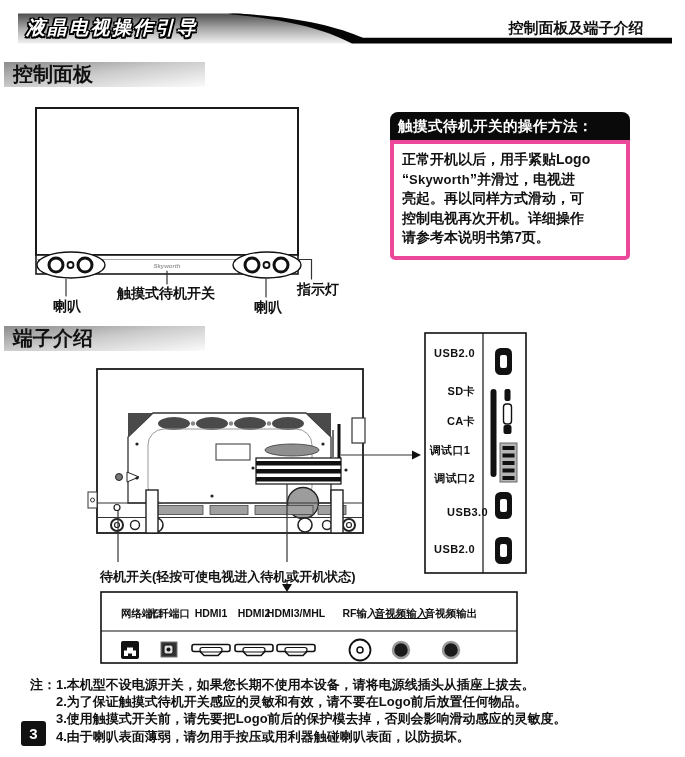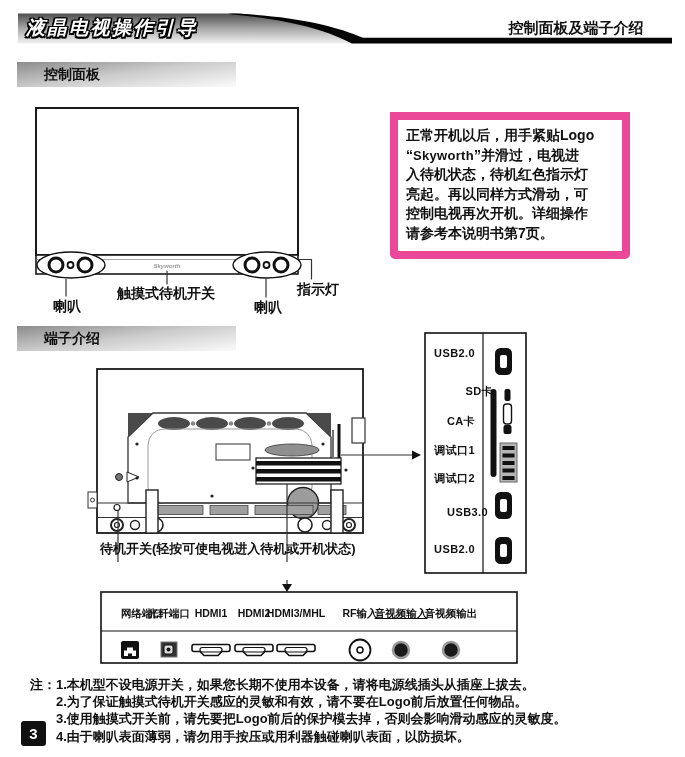--- a/index.html
+++ b/index.html
@@ -18,49 +18,49 @@
     letter-spacing:2.5px;color:#fff;
     text-shadow:-1.5px -1.5px 0 #000,1.5px -1.5px 0 #000,-1.5px 1.5px 0 #000,
                  1.5px 1.5px 0 #000,-1.5px 0 0 #000,1.5px 0 0 #000,
                  0 -1.5px 0 #000,0 1.5px 0 #000;
   }
   .page-subject{left:480px;top:19px;width:192px;text-align:center;
     font-size:15px;font-weight:bold;}
 
   
   .section-bar{
-    position:absolute;left:17px;width:192px;height:25px;line-height:25px;
-    padding-left:27px;font-size:14px;font-weight:bold;z-index:2;
+    position:absolute;left:4px;width:192px;height:25px;line-height:25px;
+    padding-left:9px;font-size:20px;font-weight:bold;z-index:2;
     background:linear-gradient(172deg,#8c8c8c 0%,#cccccc 48%,#fbfbfb 100%);
   }
 
   
   .info-box{left:390px;top:112px;width:240px;z-index:2;}
   .info-box-title{
     background:#0a0a0a;color:#fff;font-size:14.5px;font-weight:bold;
     border-radius:8px 8px 0 0;padding:5px 8px 4px 8px;letter-spacing:0.5px;
   }
   .info-box-body{
-    border:8px solid #ec4899;border-radius:0 0 5px 5px;background:#fff;
+    border:4px solid #ec4899;border-radius:0 0 5px 5px;background:#fff;
     padding:6px 8px 8px 8px;font-size:14px;font-weight:bold;line-height:19.5px;
   }
   .logo-inline{font-weight:bold;letter-spacing:0.3px;font-size:13px;}
 
   
   .dlabel{font-weight:bold;font-size:14px;}
   .center{text-align:center;}
 
   
   .side-label{left:425px;width:50px;text-align:right;font-size:11px;
     font-weight:bold;letter-spacing:0.4px;}
 
   
   .port-label{top:607px;font-size:10.5px;font-weight:bold;text-align:center;}
 
-  .standby-label{left:100px;top:540px;font-size:13px;font-weight:bold;}
+  .standby-label{left:100px;top:568px;font-size:13px;font-weight:bold;}
 
   
   .notes{left:30px;top:676px;width:648px;display:flex;z-index:2;
     font-size:13px;font-weight:bold;line-height:17.2px;}
   .notes-prefix{flex:0 0 auto;}
   .notes-items{flex:1;}
   .page-num{
     left:21px;top:721px;width:25px;height:25px;background:#111;color:#fff;
     border-radius:3px;font-size:15px;font-weight:bold;text-align:center;
     line-height:25px;z-index:2;
@@ -243,34 +243,34 @@
 
 <div class="section-bar" style="top:62px;">控制面板</div>
 <div class="section-bar" style="top:326px;">端子介绍</div>
 
 <div class="txt dlabel center" style="left:40px;top:298px;width:54px;">喇叭</div>
 <div class="txt dlabel center" style="left:96px;top:285px;width:140px;font-size:14px;">触摸式待机开关</div>
 <div class="txt dlabel center" style="left:241px;top:299px;width:54px;">喇叭</div>
 <div class="txt dlabel" style="left:297px;top:281px;">指示灯</div>
 
 <div class="abs info-box">
+  <div class="info-box-title">触摸式待机开关的操作方法：</div>
   <div class="info-box-body">
     <div>正常开机以后，用手紧贴Logo</div>
     <div><span>“</span><span class="logo-inline">Skyworth</span><span>”并滑过，电视进</span></div>
-    <div>入待机状态，待机红色指示灯</div>
     <div>亮起。再以同样方式滑动，可</div>
     <div>控制电视再次开机。详细操作</div>
     <div>请参考本说明书第7页。</div>
   </div>
 </div>
 
 <div class="txt side-label" style="top:347px;">USB2.0</div>
-<div class="txt side-label" style="top:384px;margin-left:18px;">SD卡</div>
+<div class="txt side-label" style="top:384px;">SD卡</div>
 <div class="txt side-label" style="top:414px;">CA卡</div>
-<div class="txt side-label" style="top:443px;">调试口1</div>
+<div class="txt side-label" style="top:443px;text-align:center;">调试口1</div>
 <div class="txt side-label" style="top:471px;">调试口2</div>
 <div class="txt side-label" style="top:506px;margin-left:13px;">USB3.0</div>
 <div class="txt side-label" style="top:543px;">USB2.0</div>
 
 <div class="txt standby-label">待机开关(轻按可使电视进入待机或开机状态)</div>
 
 <div class="txt port-label" style="left:114px;width:56px;">网络端口</div>
 <div class="txt port-label" style="left:141px;width:56px;">光纤端口</div>
 <div class="txt port-label" style="left:183px;width:56px;">HDMI1</div>
 <div class="txt port-label" style="left:226px;width:56px;">HDMI2</div>

